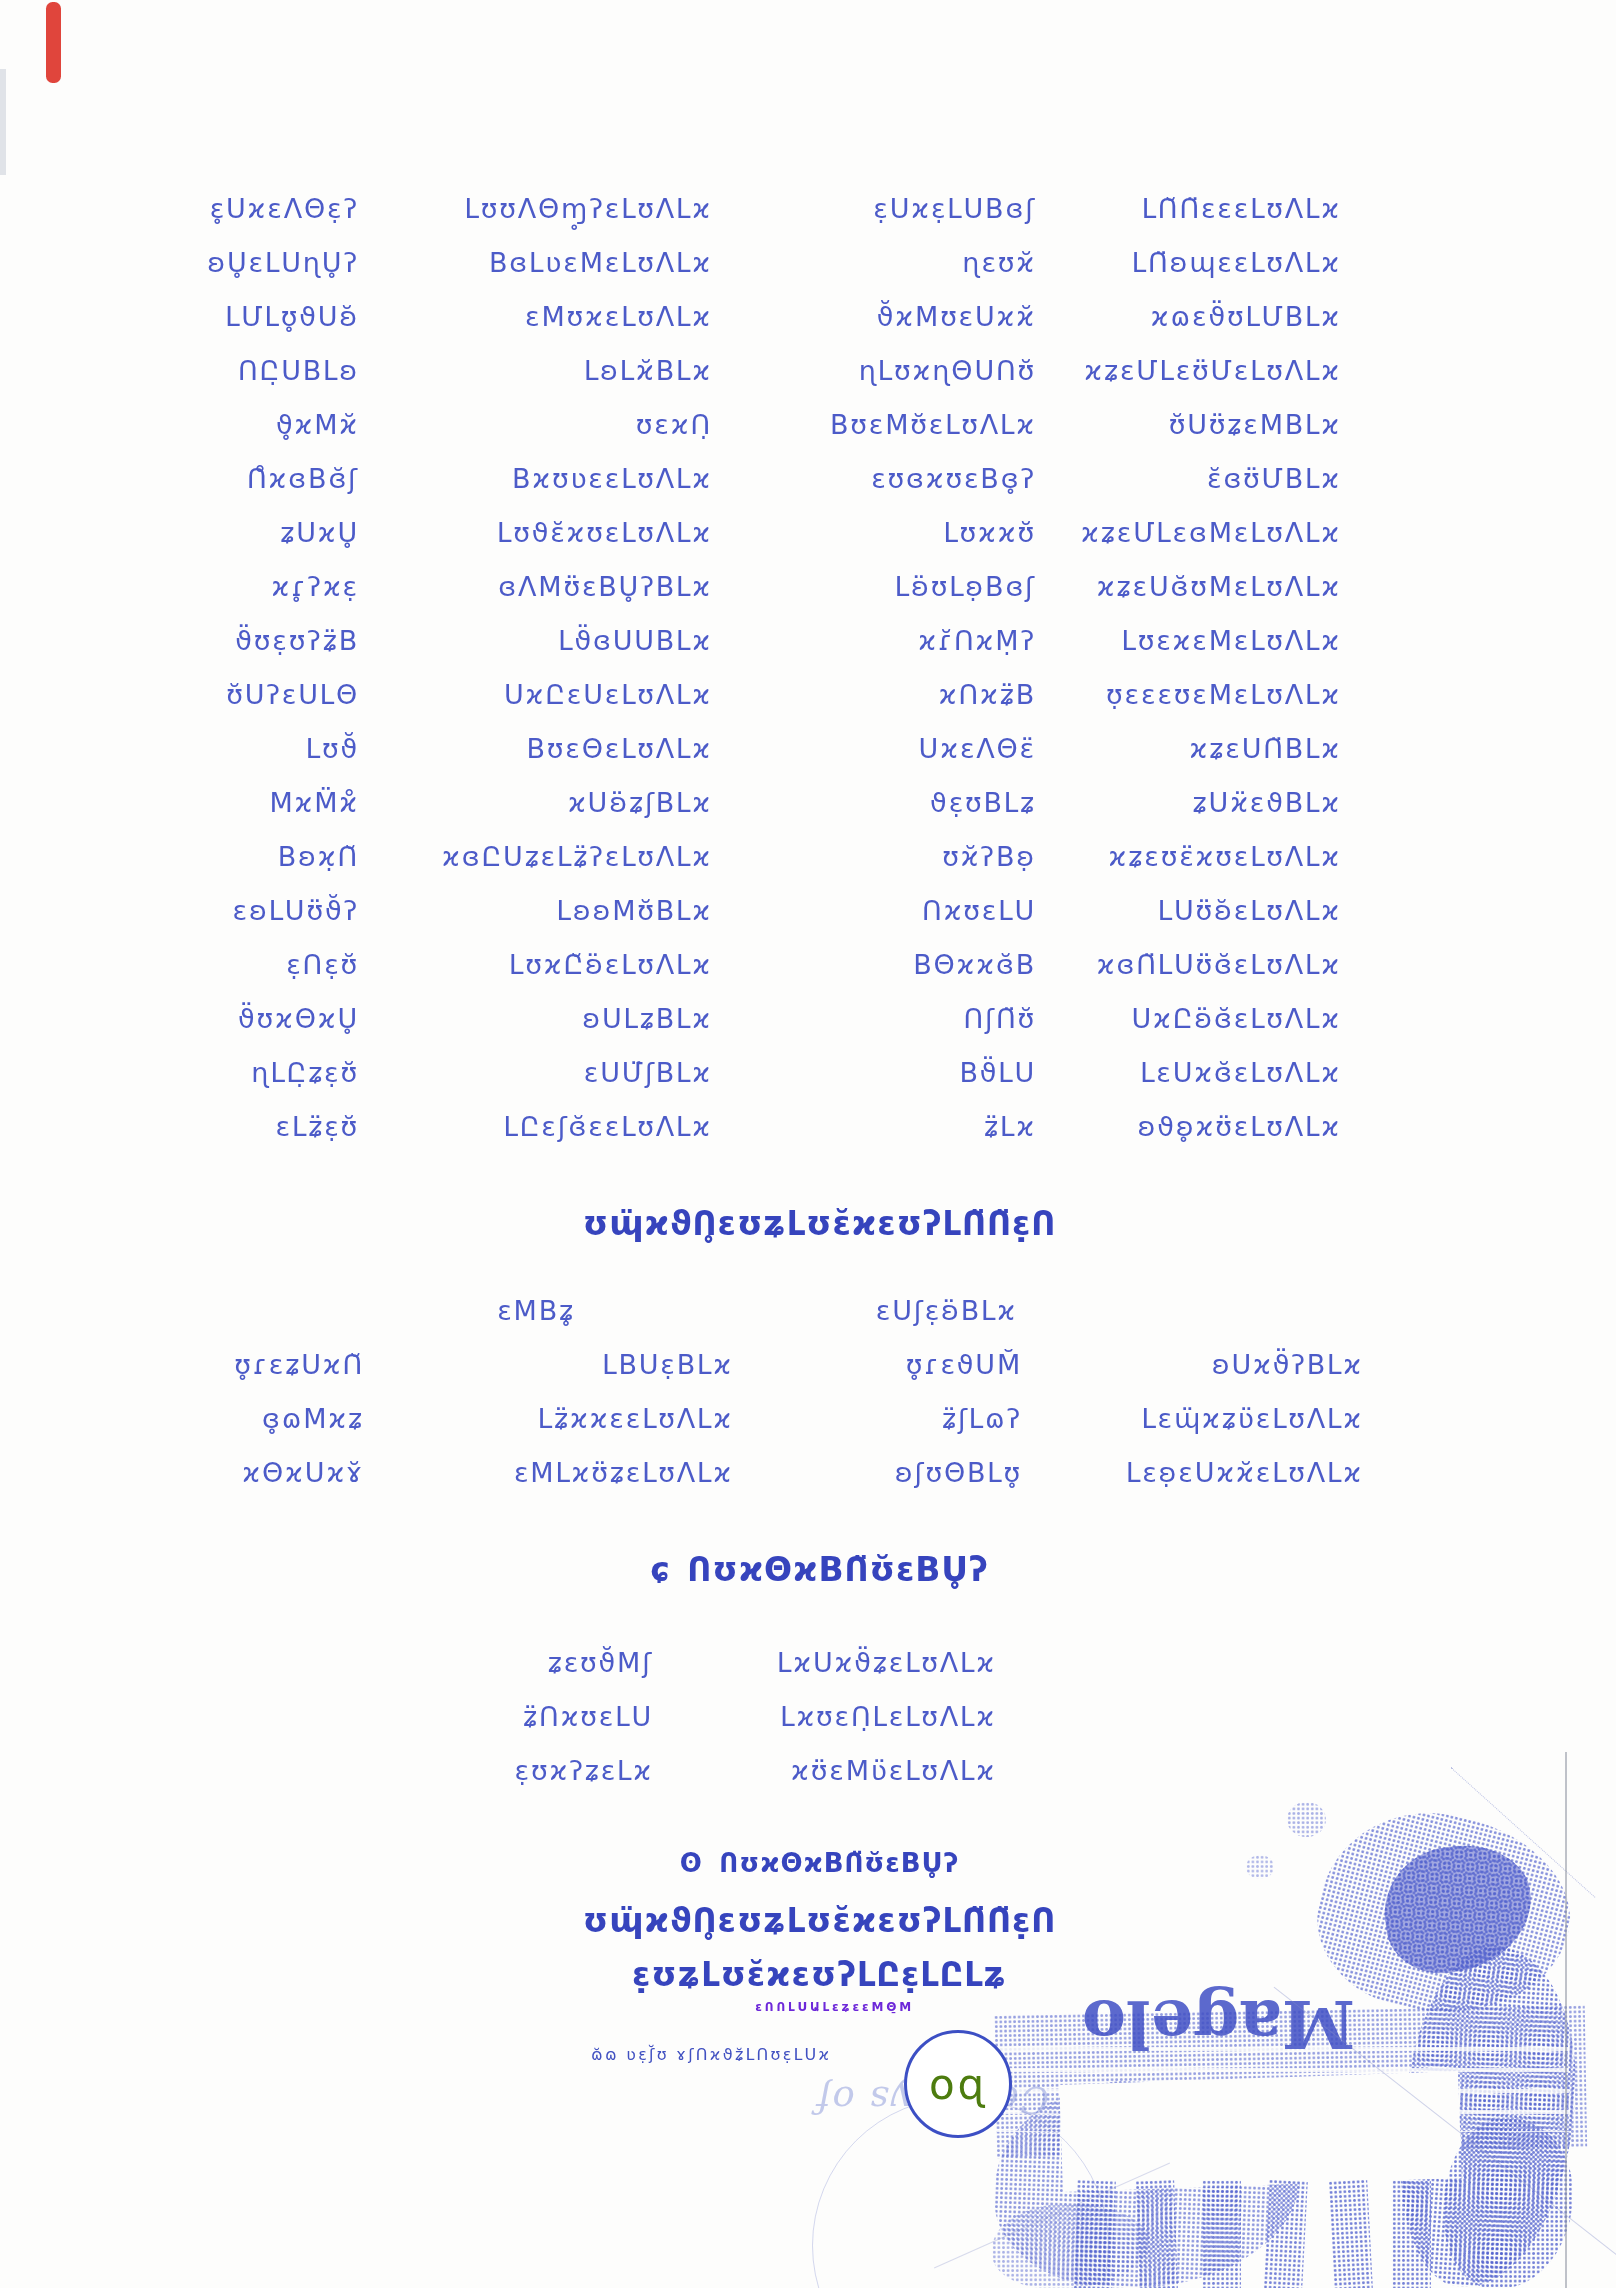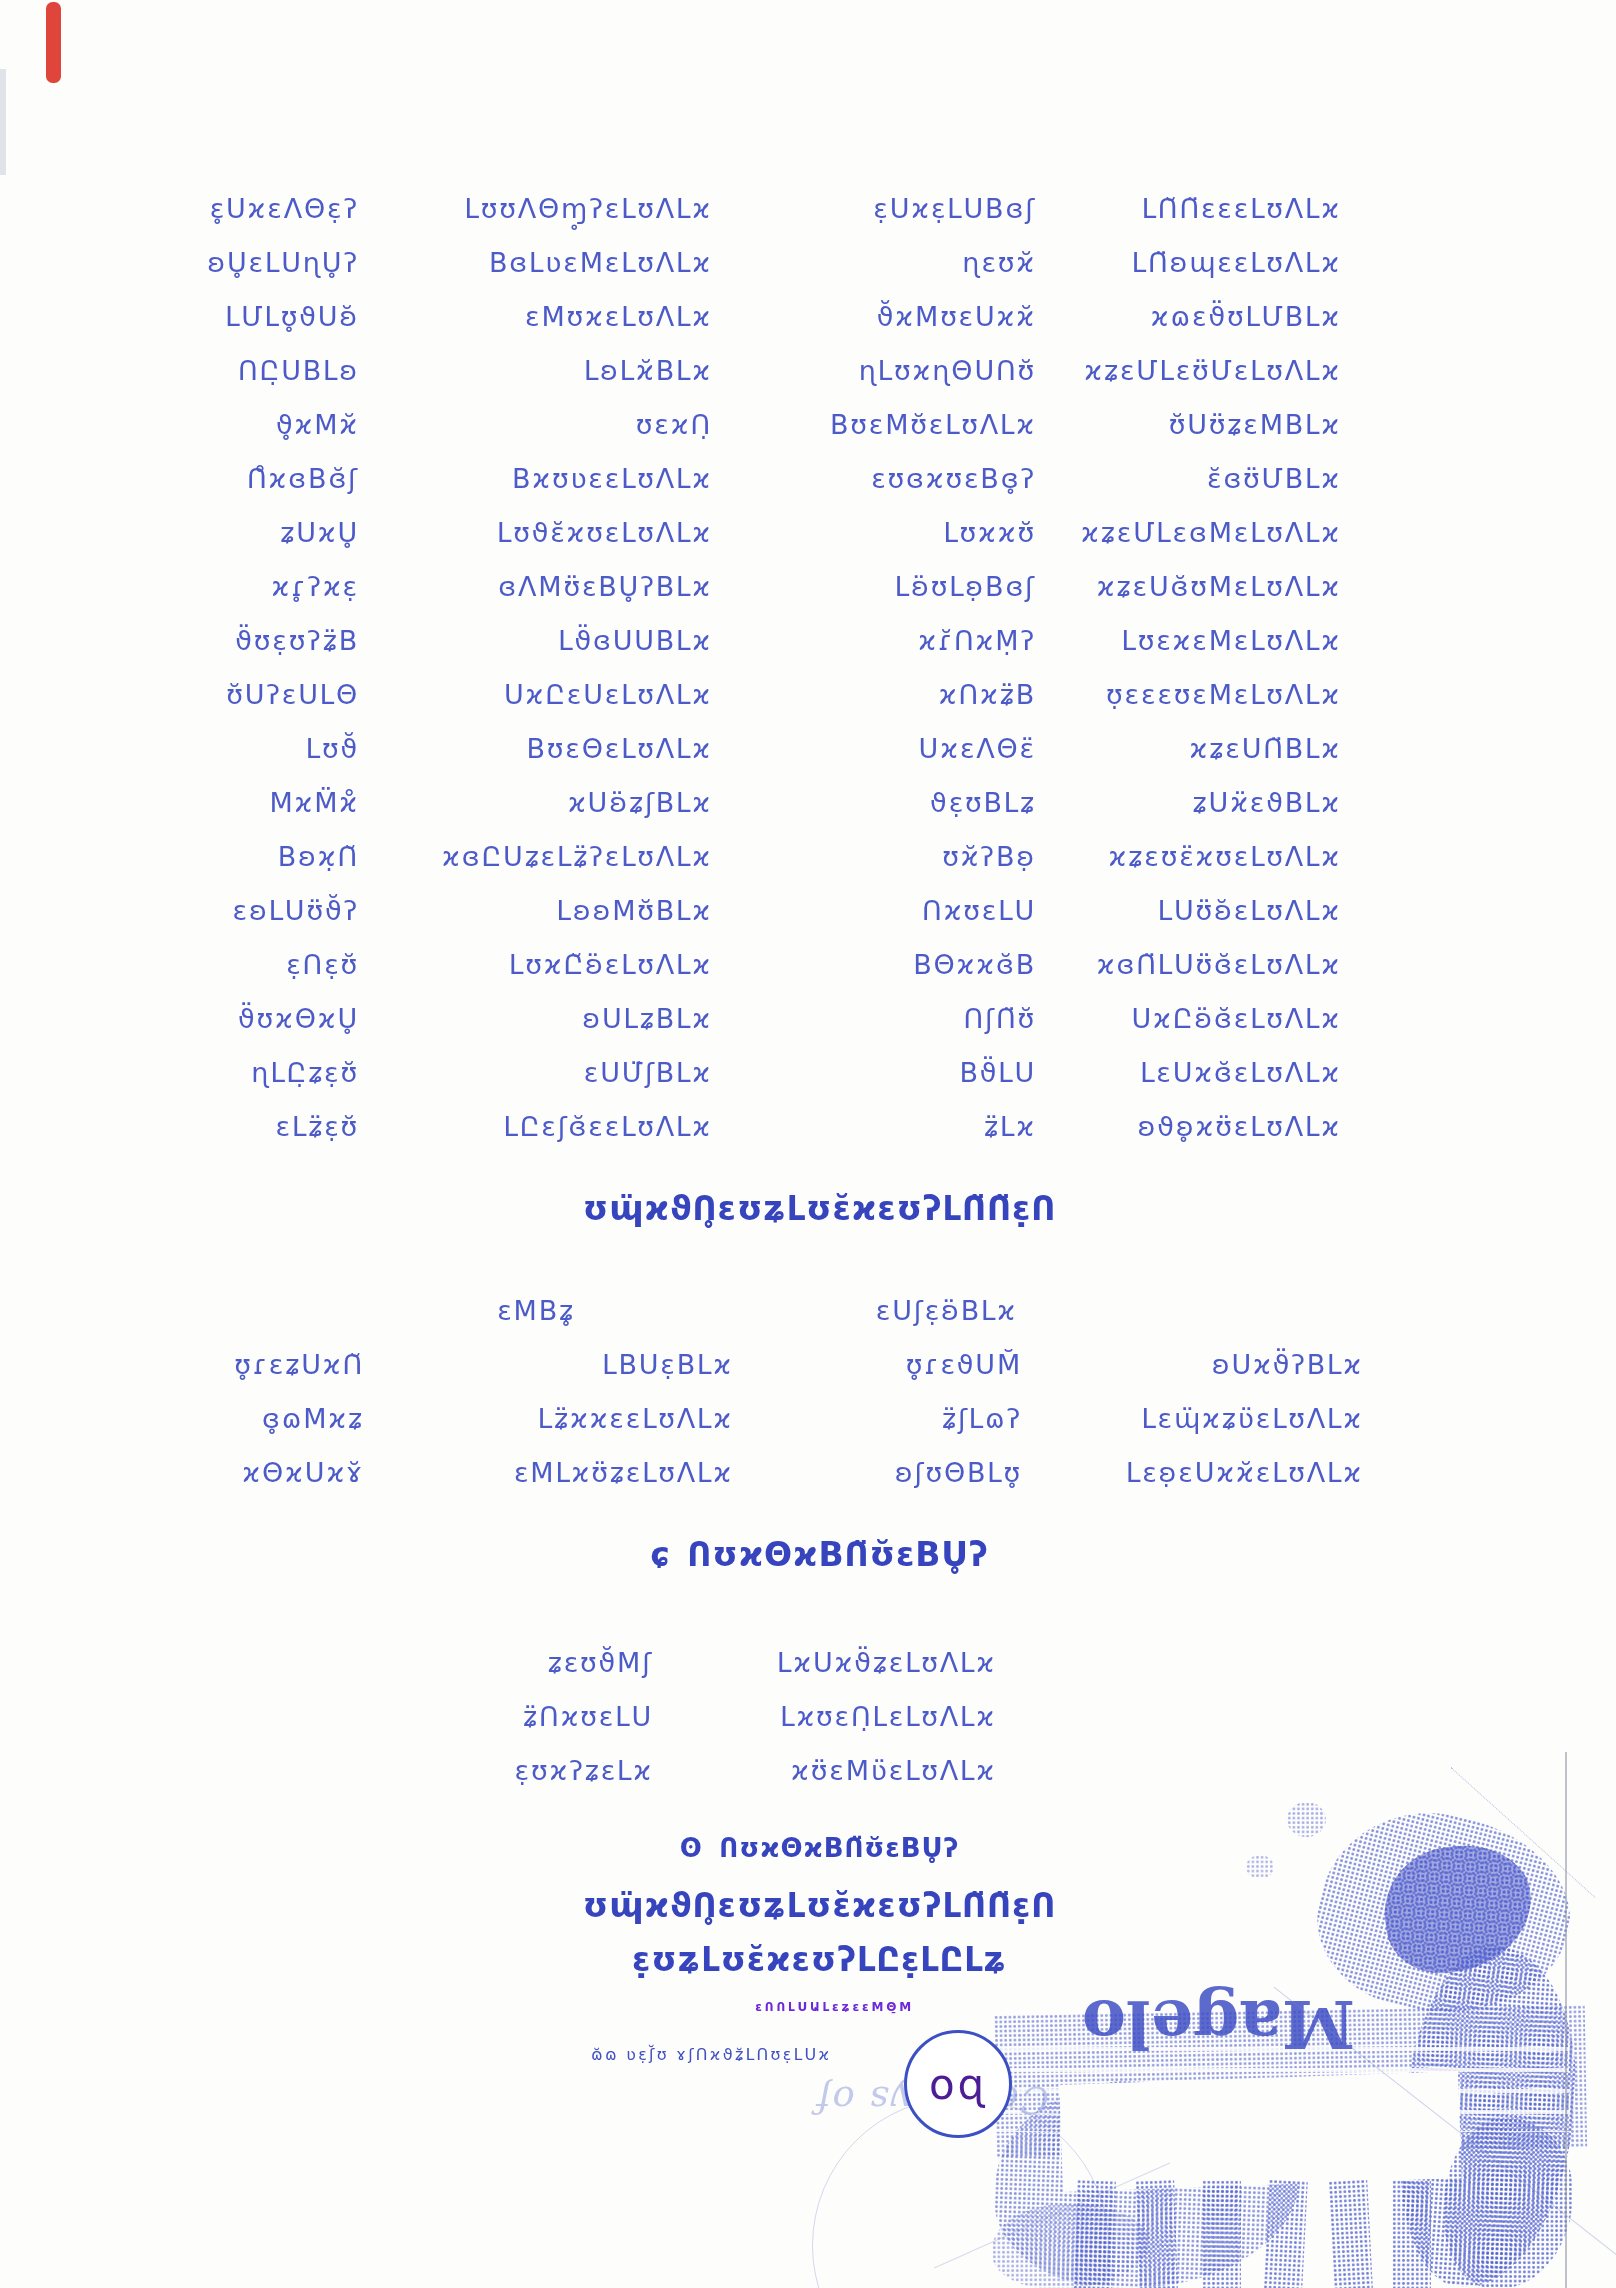--- a/index.html
+++ b/index.html
@@ -23,37 +23,37 @@
       grid-template-columns:222px 353px 324px 305px;z-index:3;}
   .s2lead{position:absolute;left:137px;top:1283px;display:grid;
       grid-template-columns:438px 442px;z-index:3;}
   .s2{position:absolute;left:137px;top:1337px;display:grid;
       grid-template-columns:227px 369px 289px 341px;z-index:3;}
   .s3{position:absolute;left:137px;top:1635px;display:grid;
       grid-template-columns:516px 343px;z-index:3;}
 
   .hline{position:absolute;left:22px;width:1595px;text-align:center;
          font-weight:bold;color:var(--inkbold);letter-spacing:0.9px;
-         white-space:nowrap;z-index:3;}
+         white-space:nowrap;z-index:3;margin-top:15px;}
   .h1{top:1189px;font-size:33px;}
   .h2{top:1535px;font-size:33px;}
   .b1{top:1833px;font-size:26px;}
   .b2{top:1886px;font-size:33px;}
   .b3{top:1940px;font-size:33px;}
   .prefix{margin-right:16.6px;}
 
   
   .f1{position:absolute;left:591px;width:323px;top:2045px;
       font-size:16px;letter-spacing:2.3px;color:#4050c1;z-index:3;white-space:nowrap;}
   .f2{position:absolute;left:591px;width:323px;top:2000px;text-align:right;
       font-size:12px;font-weight:bold;letter-spacing:2.8px;color:#6d28d9;z-index:3;white-space:nowrap;}
   .pagenum{position:absolute;left:904px;top:2030px;width:102px;height:102px;
       border:3.7px solid #3c4fc4;border-radius:50%;background:#fff;z-index:5;
       display:flex;align-items:center;justify-content:center;
-      font-size:42px;color:#4c1d95;letter-spacing:2.8px;}
+      font-size:42px;color:#4d7c0f;letter-spacing:2.8px;}
 
   
   .redmark{position:absolute;left:46px;top:1.8px;width:14.8px;height:81px;
       background:#e0453c;border-radius:6.5px;z-index:4;}
   .edgemark{position:absolute;left:0;top:69px;width:5.5px;height:106px;
       background:rgba(200,205,215,.55);z-index:1;}
   .vline{position:absolute;left:1565px;top:1752px;width:1.8px;height:537px;
       background:rgba(140,145,158,.55);z-index:6;}
   .foldcircle{position:absolute;left:812px;top:2097px;width:295px;height:295px;
       border:1.8px solid rgba(120,135,205,.32);border-radius:50%;z-index:1;}

